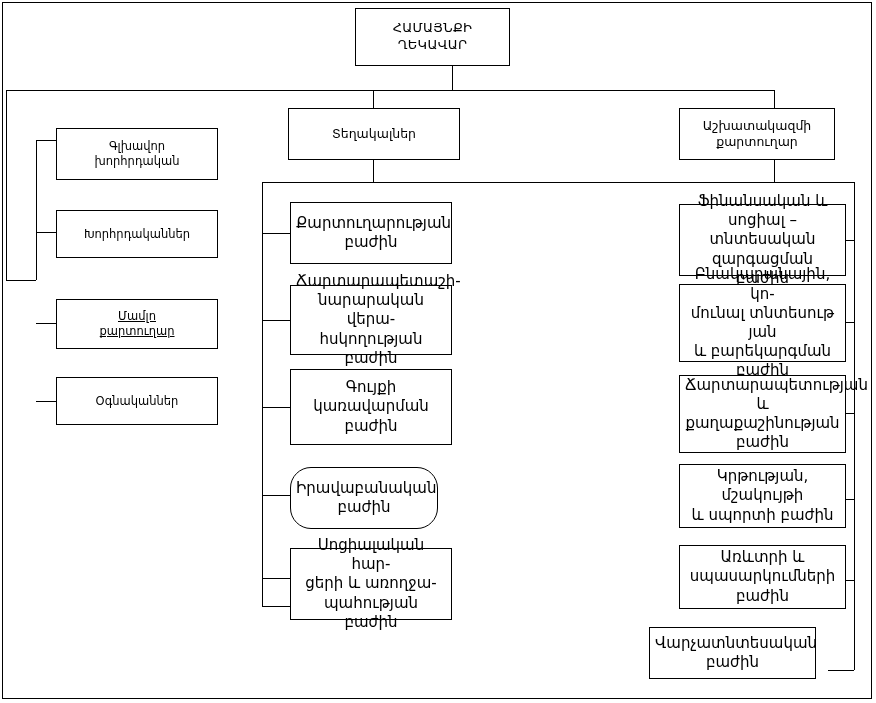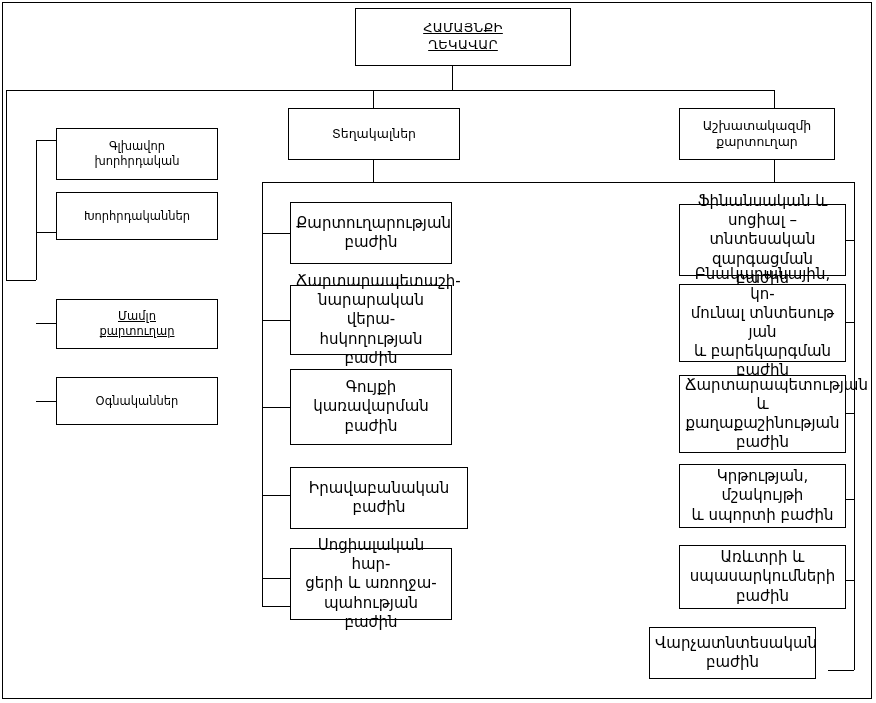--- a/index.html
+++ b/index.html
@@ -52,39 +52,39 @@
   <div class="ln h" style="left:262px;top:578px;width:28px;"></div>
 
   <div class="ln v" style="left:854px;top:182px;height:488px;"></div>
   <div class="ln h" style="left:828px;top:670px;width:26px;"></div>
   <div class="ln h" style="left:846px;top:240px;width:8px;"></div>
   <div class="ln h" style="left:846px;top:322px;width:8px;"></div>
   <div class="ln h" style="left:846px;top:413px;width:8px;"></div>
   <div class="ln h" style="left:846px;top:499px;width:8px;"></div>
   <div class="ln h" style="left:846px;top:580px;width:8px;"></div>
 
-  <div class="node root" style="left:355px;top:8px;width:216px;height:58px;text-decoration:underline;">
+  <div class="node root" style="left:355px;top:8px;width:155px;height:58px;">
     <span>ՀԱՄԱՅՆՔԻ
 ՂԵԿԱՎԱՐ</span>
   </div>
 
   <div class="node lvl2" style="left:288px;top:108px;width:172px;height:52px;">
     <span>Տեղակալներ</span>
   </div>
 
   <div class="node lvl2" style="left:679px;top:108px;width:156px;height:52px;">
     <span>Աշխատակազմի
 քարտուղար</span>
   </div>
 
   <div class="node" style="left:56px;top:128px;width:162px;height:52px;">
     <span>Գլխավոր
 խորհրդական</span>
   </div>
-  <div class="node" style="left:56px;top:192px;width:162px;height:48px;">
+  <div class="node" style="left:56px;top:210px;width:162px;height:48px;">
     <span>Խորհրդականներ</span>
   </div>
   <div class="node" style="left:56px;top:299px;width:162px;height:50px;text-decoration:underline;">
     <span>Մամլո
 քարտուղար</span>
   </div>
   <div class="node" style="left:56px;top:377px;width:162px;height:48px;">
     <span>Օգնականներ</span>
   </div>
 
@@ -94,21 +94,21 @@
   </div>
   <div class="node small" style="left:290px;top:285px;width:162px;height:70px;">
     <span>Ճարտարապետաշի-
 նարարական վերա-
 հսկողության բաժին</span>
   </div>
   <div class="node small" style="left:290px;top:369px;width:162px;height:76px;">
     <span>Գույքի կառավարման
 բաժին</span>
   </div>
-  <div class="node small" style="left:290px;top:467px;width:178px;height:62px;">
+  <div class="node small" style="left:290px;top:467px;width:148px;height:62px;border-radius:21px;">
     <span>Իրավաբանական
 բաժին</span>
   </div>
   <div class="node small" style="left:290px;top:548px;width:162px;height:72px;">
     <span>Սոցիալական հար-
 ցերի և առողջա-
 պահության բաժին</span>
   </div>
 
   <div class="node small" style="left:679px;top:204px;width:167px;height:72px;">

